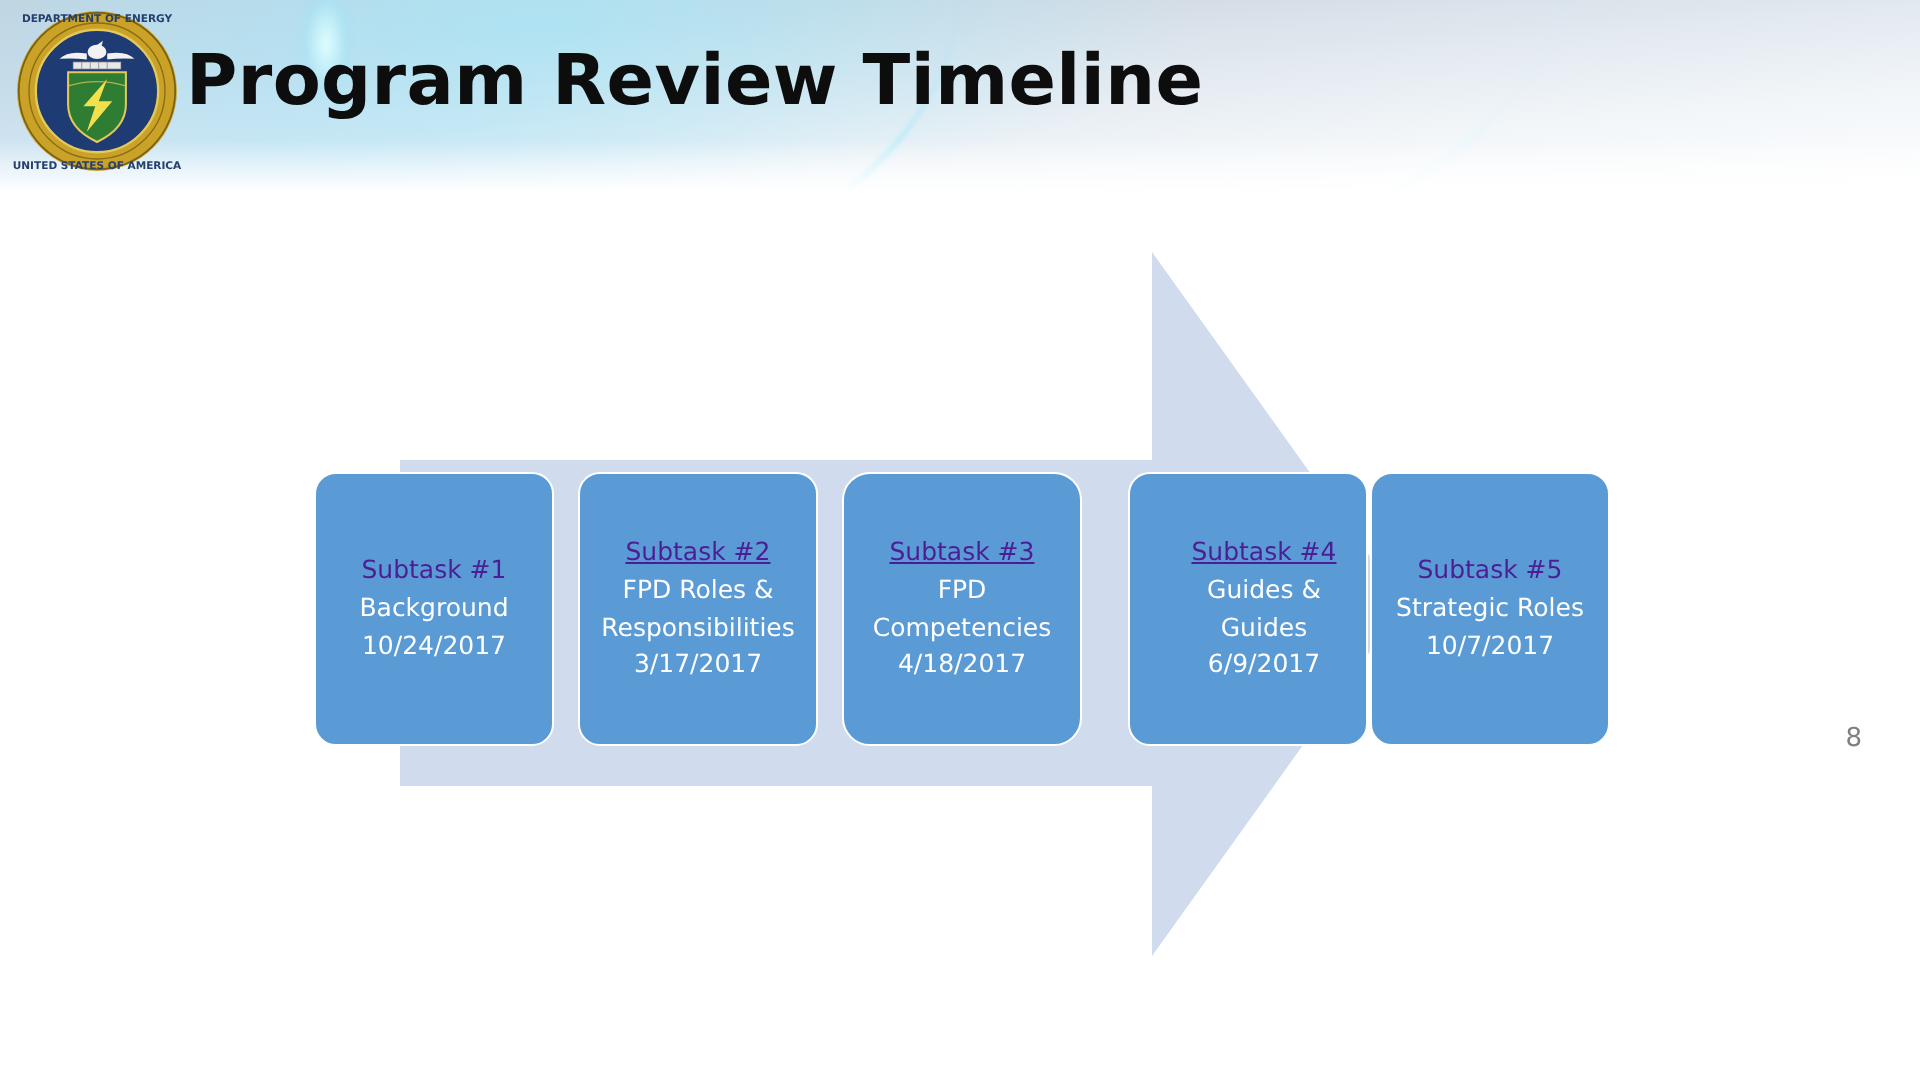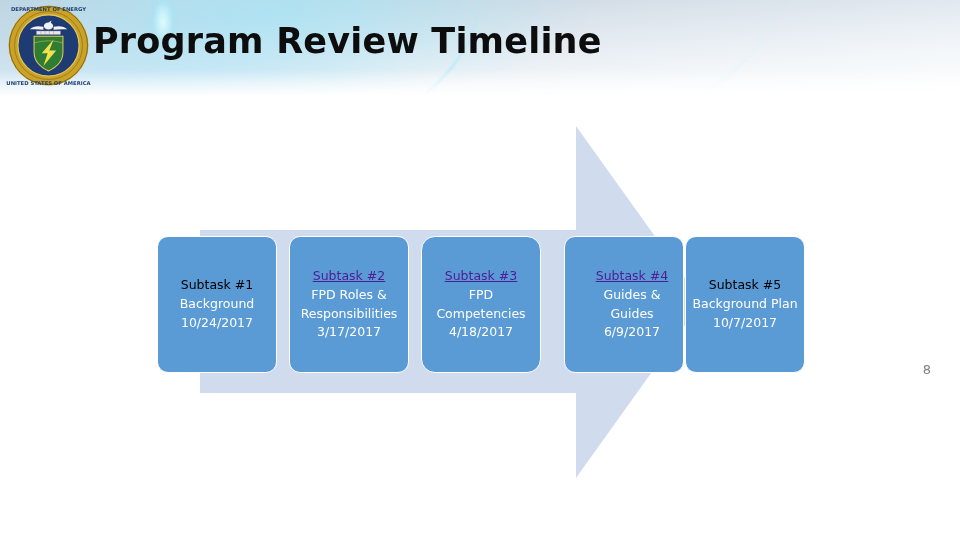--- a/index.html
+++ b/index.html
@@ -116,21 +116,21 @@
   }
   .step-title {
     font-size: 12.5px;
     line-height: 1.35;
     color: #4c1d95;
     text-decoration: underline;
     white-space: nowrap;
     font-family: "DejaVu Sans", sans-serif;
   }
   .step-title.plain {
-    color: #000000;
+    color: #4c1d95;
     text-decoration: none;
   }
   .step-desc {
     font-size: 12.5px;
     line-height: 1.35;
     color: #ffffff;
     font-family: "DejaVu Sans", sans-serif;
     margin-top: 2px;
   }
   .step-date {
@@ -237,19 +237,19 @@
 
   <div id="step-4" class="step-box">
     <div class="step-title">Subtask #4</div>
     <div class="step-desc">Guides &amp;</div>
     <div class="step-desc">Guides</div>
     <div class="step-date">6/9/2017</div>
   </div>
 
   <div id="step-5" class="step-box">
     <div class="step-title plain">Subtask #5</div>
-    <div class="step-desc">Background Plan</div>
+    <div class="step-desc">Strategic Roles</div>
     <div class="step-date">10/7/2017</div>
   </div>
 
   <div id="page-number">8</div>
 
 </div>
 
 </body></html>

